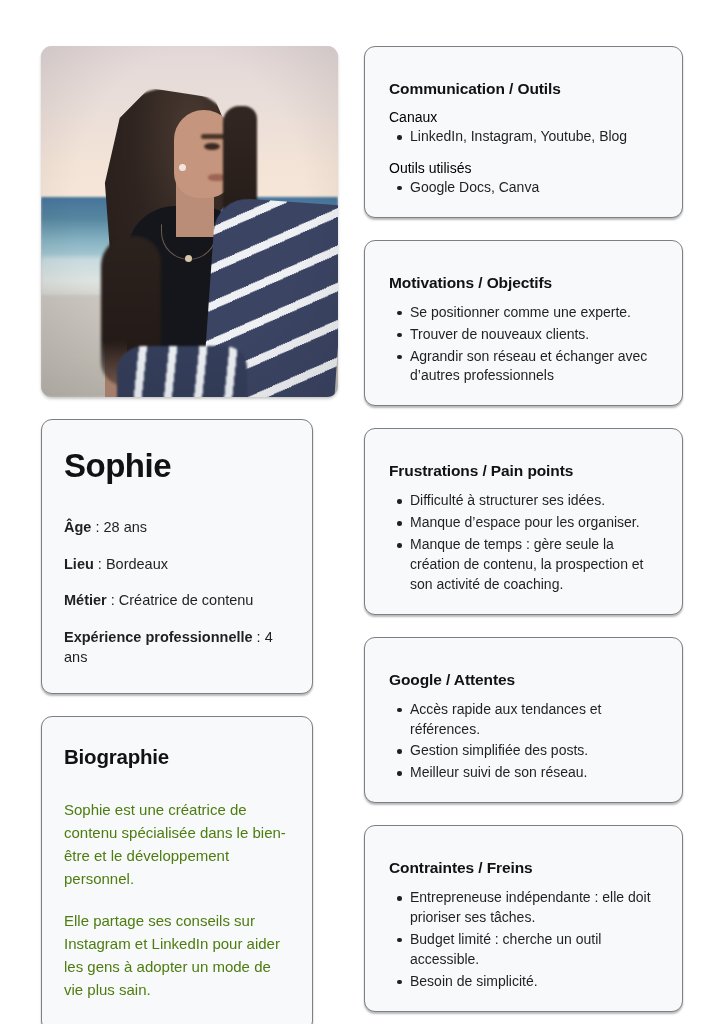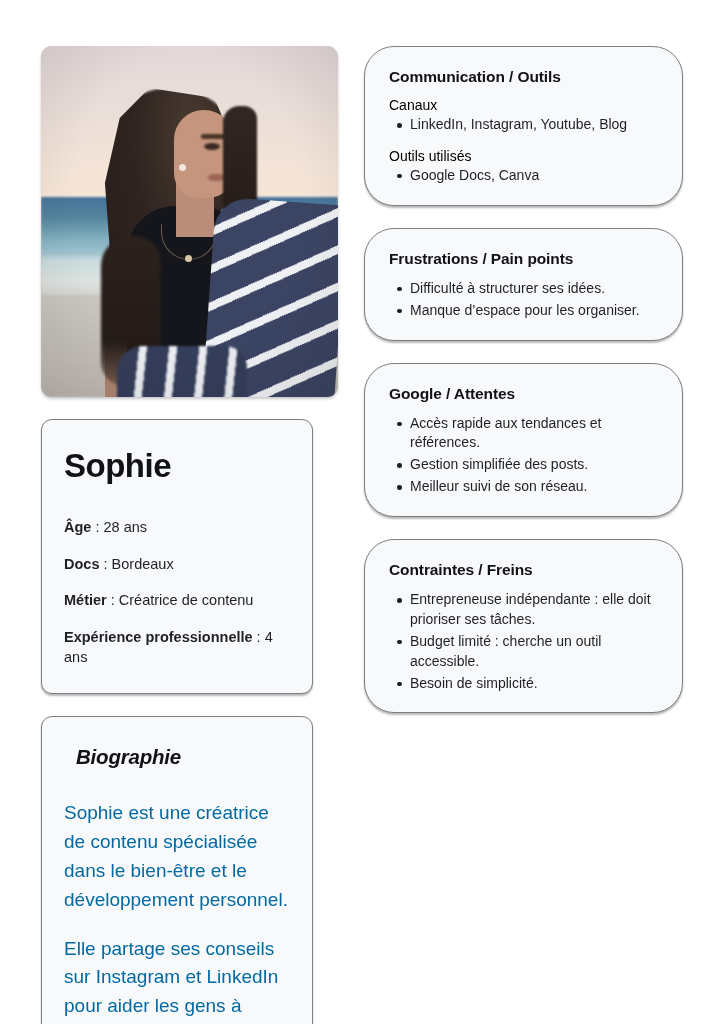--- a/index.html
+++ b/index.html
@@ -206,34 +206,33 @@
     margin-bottom: 17px;
     color: #1f2023;
   }
   .meta-row:last-child { margin-bottom: 0; }
   .meta-label { font-weight: bold; }
 
   
   .bio-card { padding: 28px 22px 30px 22px; margin-bottom: 0; }
   .bio-title {
     font-size: 20.5px;
-    margin: 0 0 30px 12px;
+    margin: 0 0 30px 0;
     letter-spacing: -0.2px;
-    font-style: italic;
   }
   .bio-para {
-    font-size: 19px;
+    font-size: 15px;
     line-height: 1.52;
     margin: 0 0 20px 0;
-    color: #0369a1;
+    color: #4d7c0f;
   }
   .bio-para:last-child { margin-bottom: 0; }
 
   
-  .info-card { padding: 21px 22px 19px 24px; border-radius: 30px; }
+  .info-card { padding: 33px 22px 19px 24px; }
   .info-card:last-child { margin-bottom: 16px; }
   .info-title {
     font-size: 15.5px;
     letter-spacing: -0.1px;
     margin: 0 0 11px 0;
   }
   .sub-label {
     font-size: 14px;
     color: #000000;
     margin: 0 0 2px 0;
@@ -294,21 +293,21 @@
     </div>
 
     <div class="card profile-card">
       <h1 class="card-title profile-name">Sophie</h1>
 
       <div class="meta-row">
         <span class="meta-label">Âge</span><span> : </span><span>28 ans</span>
       </div>
 
       <div class="meta-row">
-        <span class="meta-label">Docs</span><span> : </span><span>Bordeaux</span>
+        <span class="meta-label">Lieu</span><span> : </span><span>Bordeaux</span>
       </div>
 
       <div class="meta-row">
         <span class="meta-label">Métier</span><span> : </span><span>Créatrice de contenu</span>
       </div>
 
       <div class="meta-row">
         <span class="meta-label">Expérience professionnelle</span><span> : </span><span>4 ans</span>
       </div>
     </div>
@@ -330,26 +329,35 @@
       <ul class="bullets">
         <li>LinkedIn, Instagram, Youtube, Blog</li>
       </ul>
 
       <p class="sub-label group-gap">Outils utilisés</p>
       <ul class="bullets">
         <li>Google Docs, Canva</li>
       </ul>
     </div>
 
+    <div class="card info-card">
+      <h2 class="card-title info-title">Motivations / Objectifs</h2>
+      <ul class="bullets">
+        <li>Se positionner comme une experte.</li>
+        <li>Trouver de nouveaux clients.</li>
+        <li>Agrandir son réseau et échanger avec d’autres professionnels</li>
+      </ul>
+    </div>
 
     <div class="card info-card">
       <h2 class="card-title info-title">Frustrations / Pain points</h2>
       <ul class="bullets">
         <li>Difficulté à structurer ses idées.</li>
         <li>Manque d’espace pour les organiser.</li>
+        <li>Manque de temps : gère seule la création de contenu, la prospection et son activité de coaching.</li>
       </ul>
     </div>
 
     <div class="card info-card">
       <h2 class="card-title info-title">Google / Attentes</h2>
       <ul class="bullets">
         <li>Accès rapide aux tendances et références.</li>
         <li>Gestion simplifiée des posts.</li>
         <li>Meilleur suivi de son réseau.</li>
       </ul>

